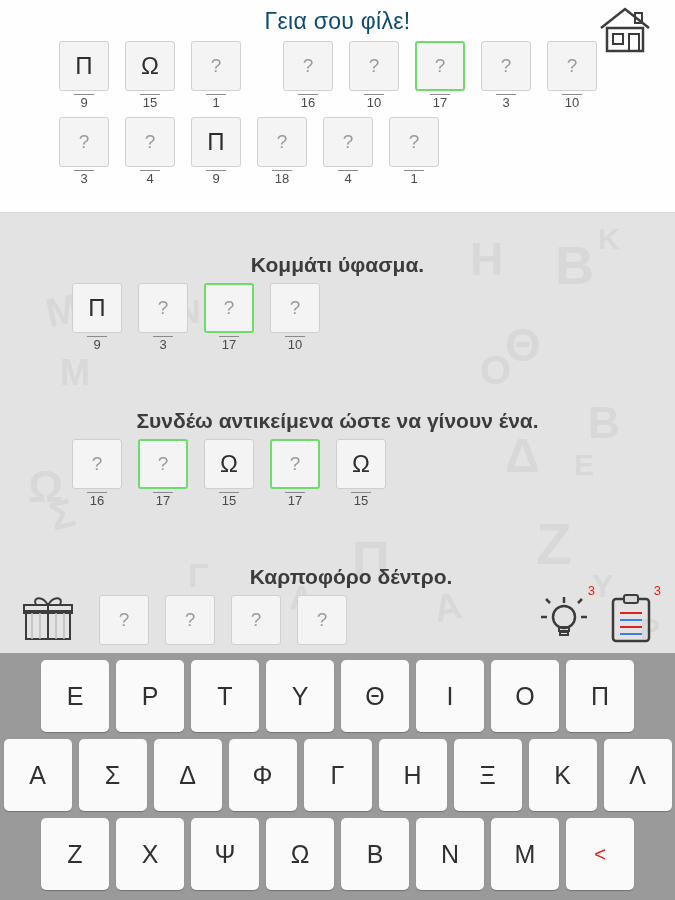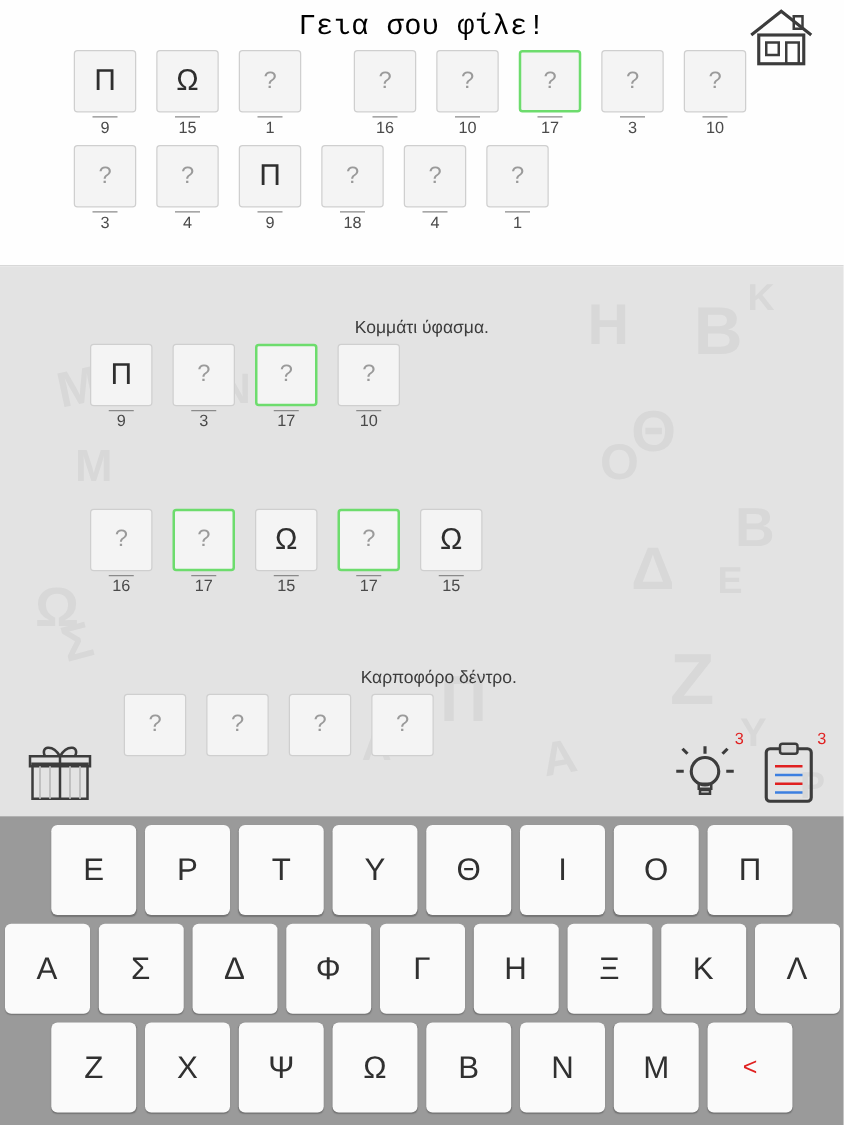--- a/index.html
+++ b/index.html
@@ -20,24 +20,23 @@
   .top-area {
     position: relative;
     width: 675px;
     height: 213px;
     background: #fefefe;
     border-bottom: 1px solid #d8d8d8;
   }
   .greeting {
     text-align: center;
     font-size: 23px;
-    color: #000000;
+    color: #0c4a6e;
     padding-top: 8px;
     letter-spacing: 0.3px;
-    font-family: Liberation Mono, monospace;
   }
   .home-icon {
     position: absolute;
     right: 22px;
     top: 4px;
     width: 56px;
     height: 50px;
   }
 
   
@@ -97,22 +96,23 @@
     inset: 0;
     pointer-events: none;
   }
   .bg-letters span {
     position: absolute;
     color: #d8d8d8;
     font-weight: bold;
   }
   .clue {
     text-align: center;
-    font-size: 14px;
+    font-size: 21px;
     color: #3c3c3c;
+    font-weight: bold;
   }
   .puzzle-block { position: relative; z-index: 2; }
   .puzzle-row {
     display: flex;
     padding-left: 68px;
     gap: 8px;
     margin-top: 6px;
   }
 
   
@@ -283,20 +283,21 @@
             <div class="tile-num">17</div>
           </div>
           <div class="tile-wrap">
             <div class="tile q">?</div>
             <div class="tile-num">10</div>
           </div>
         </div>
     </div>
 
     <div class="puzzle-block" style="padding-top:58px;">
+      <div class="clue">Συνδέω αντικείμενα ώστε να γίνουν ένα.</div>
       <div class="puzzle-row" id="puzzle-row-1">
           <div class="tile-wrap">
             <div class="tile q">?</div>
             <div class="tile-num">16</div>
           </div>
           <div class="tile-wrap">
             <div class="tile q sel">?</div>
             <div class="tile-num">17</div>
           </div>
           <div class="tile-wrap">

